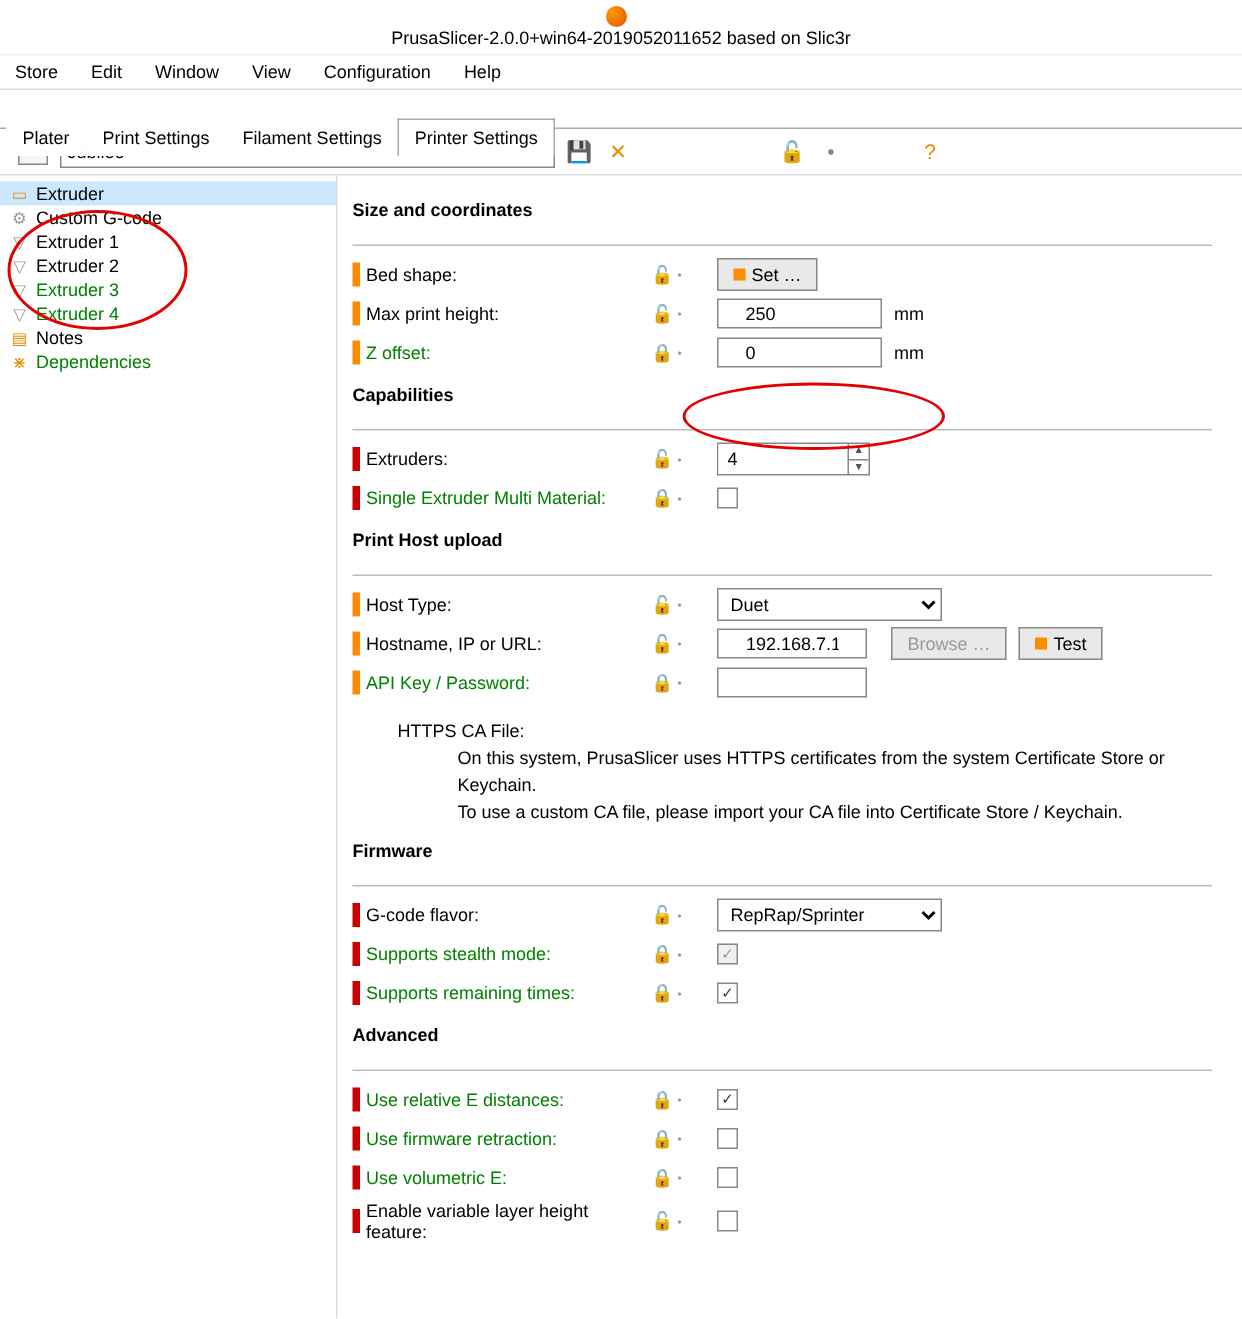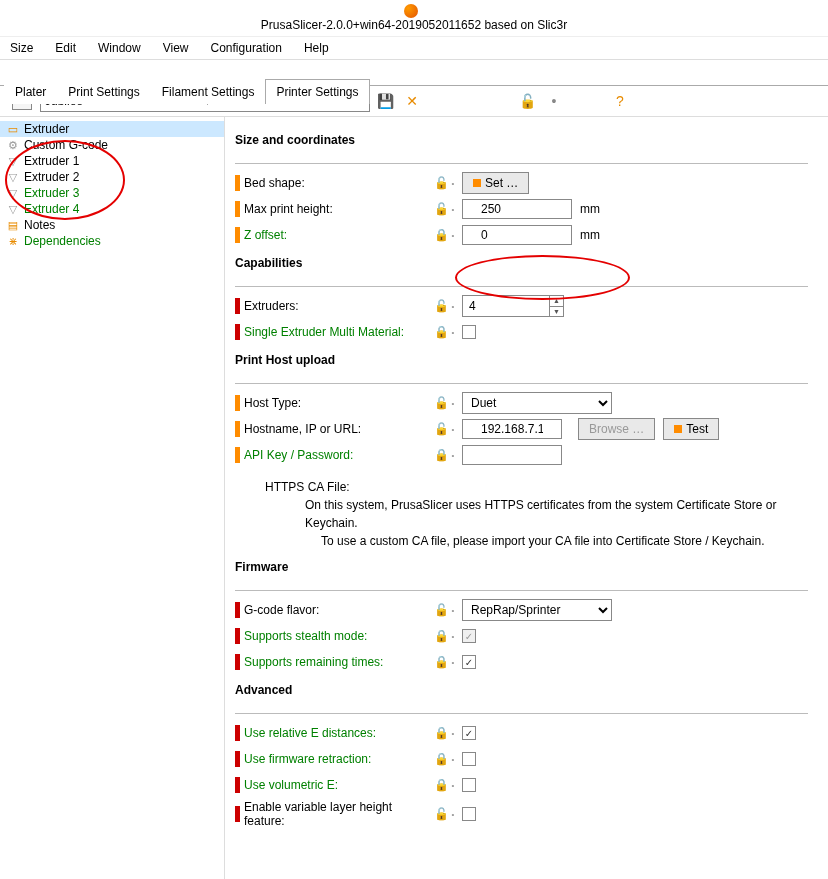--- a/index.html
+++ b/index.html
@@ -33,21 +33,21 @@
 .section-title { font-weight: bold; border-bottom: 1px solid #bbb; padding-bottom: 16px; margin: 10px 0 8px 0; }
 .row { display: flex; align-items: center; margin: 4px 0; min-height: 22px; }
 .bar { width: 5px; height: 16px; margin-right: 4px; }
 .bar.orange { background: #ff8c00; }
 .bar.red { background: #cc0000; }
 .label { width: 190px; }
 .label.green { color: #008000; }
 .lock { width: 14px; text-align: center; color: #999; font-size: 12px; }
 .lock.open { color: #e88b00; }
 .dot { width: 10px; text-align: center; color: #999; font-size: 8px; }
-.ctrl { margin-left: 4px; }
+.ctrl { margin-left: 20px; }
 input[type=text].field { border: 1px solid #888; height: 20px; padding: 1px 18px; width: 110px; }
 input[type=text].field.narrow { width: 100px; }
 .unit { margin-left: 8px; }
 .btn { border: 1px solid #888; background: #e9e9e9; height: 22px; padding: 0 10px; display: inline-flex; align-items: center; gap: 4px; cursor: default; }
 .btn.disabled { color: #999; }
 .btn .sq { width: 8px; height: 8px; background: #ff8c00; }
 select.sel { border: 1px solid #888; height: 22px; width: 150px; padding: 0 4px; background: #fff; }
 .spin { display: inline-flex; border: 1px solid #888; height: 22px; }
 .spin input { border: none; width: 86px; padding: 0 6px; }
 .spin .arrows { display: flex; flex-direction: column; width: 14px; border-left: 1px solid #888; }
@@ -60,21 +60,21 @@
 </style>
 </head>
 <body>
 
 <div class="title-bar">
   <span class="logo"></span>
   <span>PrusaSlicer-2.0.0+win64-2019052011652 based on Slic3r</span>
 </div>
 
 <div class="menu-bar">
-  <span>Size</span>
+  <span>Store</span>
   <span>Edit</span>
   <span>Window</span>
   <span>View</span>
   <span>Configuration</span>
   <span>Help</span>
 </div>
 
 <div class="tabs">
   <div class="tab">Plater</div>
   <div class="tab">Print Settings</div>
@@ -209,21 +209,21 @@
     <div class="row">
       <span class="bar orange"></span>
       <span class="label green">API Key / Password:</span>
       <span class="lock">🔒</span>
         <span class="dot">•</span>
       <input type="text" class="field ctrl narrow" value="" style="">
     </div>
     <div class="https-block">
       <div>HTTPS CA File:</div>
       <div style="margin-left:40px">On this system, PrusaSlicer uses HTTPS certificates from the system Certificate Store or Keychain.</div>
-      <div style="margin-left:56px">To use a custom CA file, please import your CA file into Certificate Store / Keychain.</div>
+      <div style="margin-left:40px">To use a custom CA file, please import your CA file into Certificate Store / Keychain.</div>
     </div>
 
     <div class="section-title">Firmware</div>
     <div class="row">
       <span class="bar red"></span>
       <span class="label">G-code flavor:</span>
       <span class="lock open">🔓</span>
         <span class="dot">•</span>
       <select class="sel ctrl"><option>RepRap/Sprinter</option></select>
     </div>

